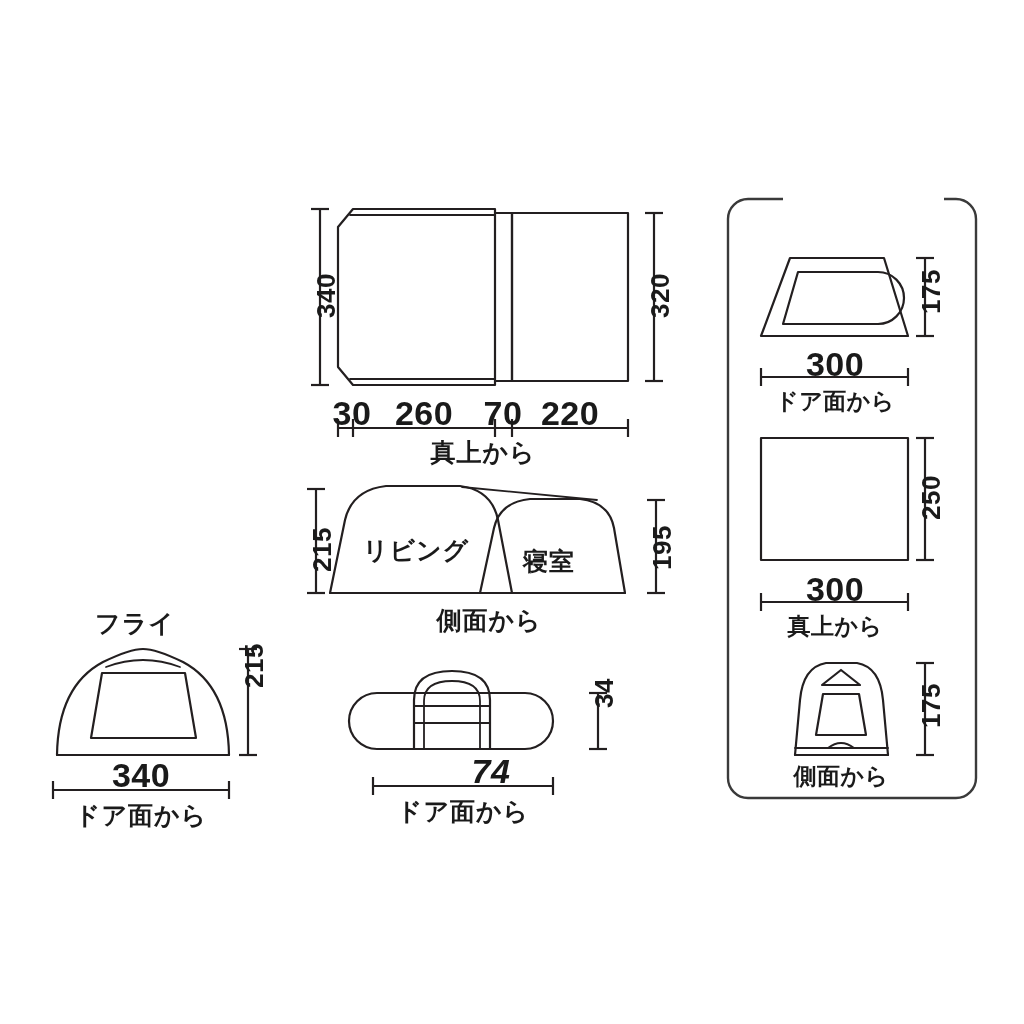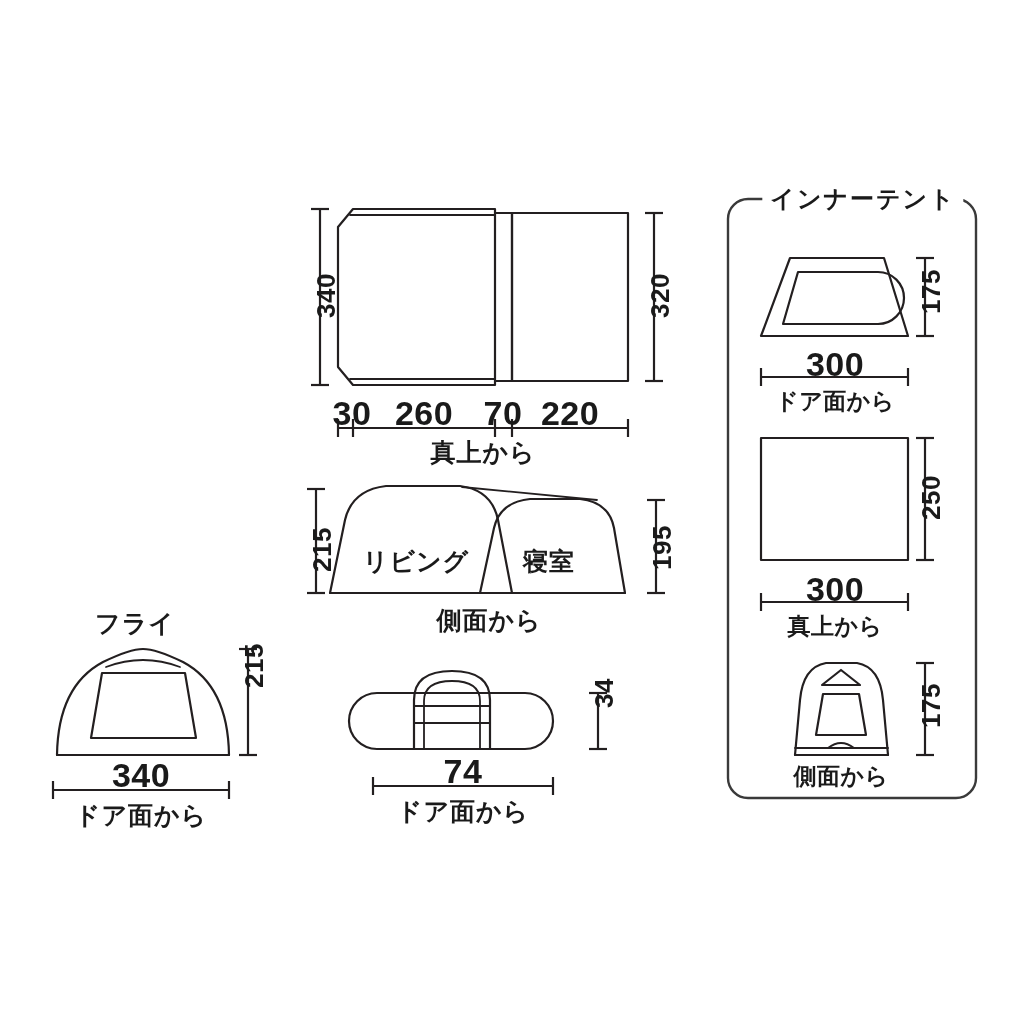--- a/index.html
+++ b/index.html
@@ -276,41 +276,40 @@
   <div class="lbl num ctr" style="left:503px; top:396px;">70</div>
 
   <div class="lbl num ctr" style="left:570px; top:396px;">220</div>
 
   <div class="lbl jp ctr" style="left:483px; top:440px;">真上から</div>
 
   <div class="lbl num-rot" style="left:309px; top:572px;">215</div>
 
   <div class="lbl num-rot" style="left:649px; top:570px;">195</div>
 
-  <div class="lbl jp ctr" style="left:416px; top:549px;">リビング</div>
+  <div class="lbl jp ctr" style="left:416px; top:538px;">リビング</div>
 
   <div class="lbl jp ctr" style="left:549px; top:549px;">寝室</div>
 
   <div class="lbl jp ctr" style="left:489px; top:608px;">側面から</div>
 
   <div class="lbl jp ctr" style="left:135px; top:611px;">フライ</div>
 
   <div class="lbl num-rot" style="left:241px; top:688px;">215</div>
 
   <div class="lbl num ctr" style="left:141px; top:758px;">340</div>
 
   <div class="lbl jp ctr" style="left:141px; top:803px;">ドア面から</div>
 
   <div class="lbl num-rot" style="left:591px; top:708px;">34</div>
 
-  <div class="lbl num ctr" style="left:463px; top:754px;">74</div>
+  <div class="lbl num ctr" style="left:491px; top:754px;font-style:italic;">74</div>
 
   <div class="lbl jp ctr" style="left:463px; top:799px;">ドア面から</div>
 
-  <div class="lbl jp-panel ctr" style="left:863px; top:187px;">インナーテント</div>
 
   <div class="lbl num-rot" style="left:918px; top:314px;">175</div>
 
   <div class="lbl num ctr" style="left:835px; top:347px;">300</div>
 
   <div class="lbl jp-sm ctr" style="left:835px; top:390px;">ドア面から</div>
 
   <div class="lbl num-rot" style="left:918px; top:520px;">250</div>
 
   <div class="lbl num ctr" style="left:835px; top:572px;">300</div>

